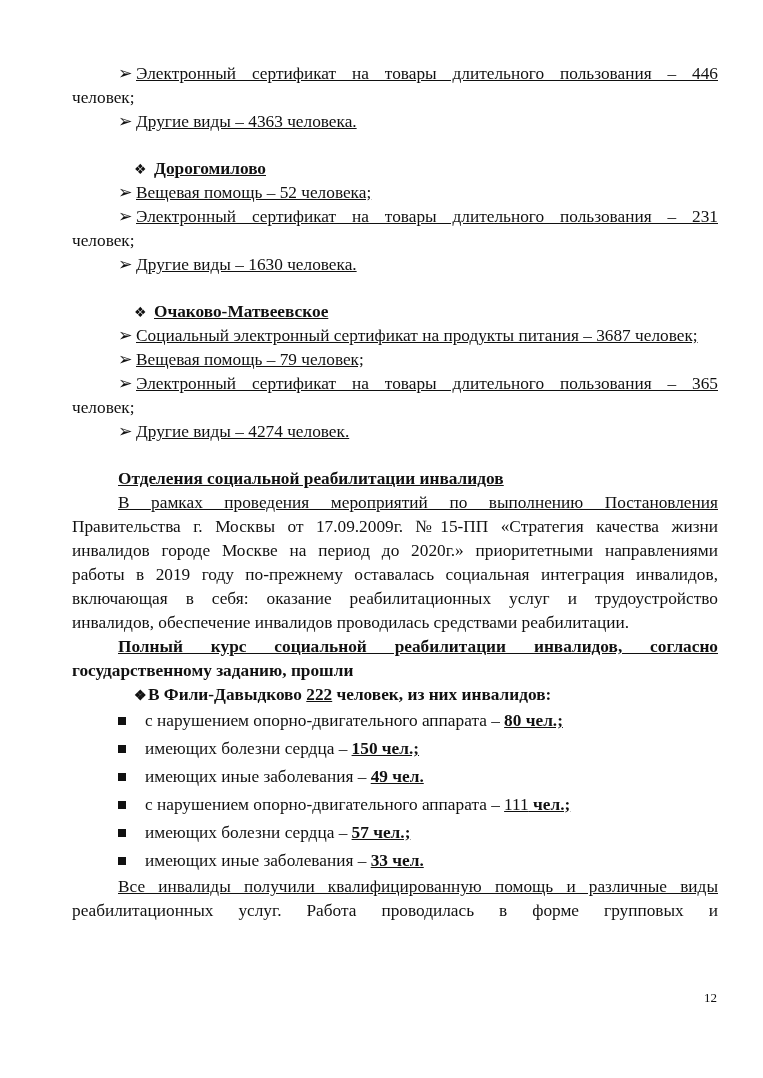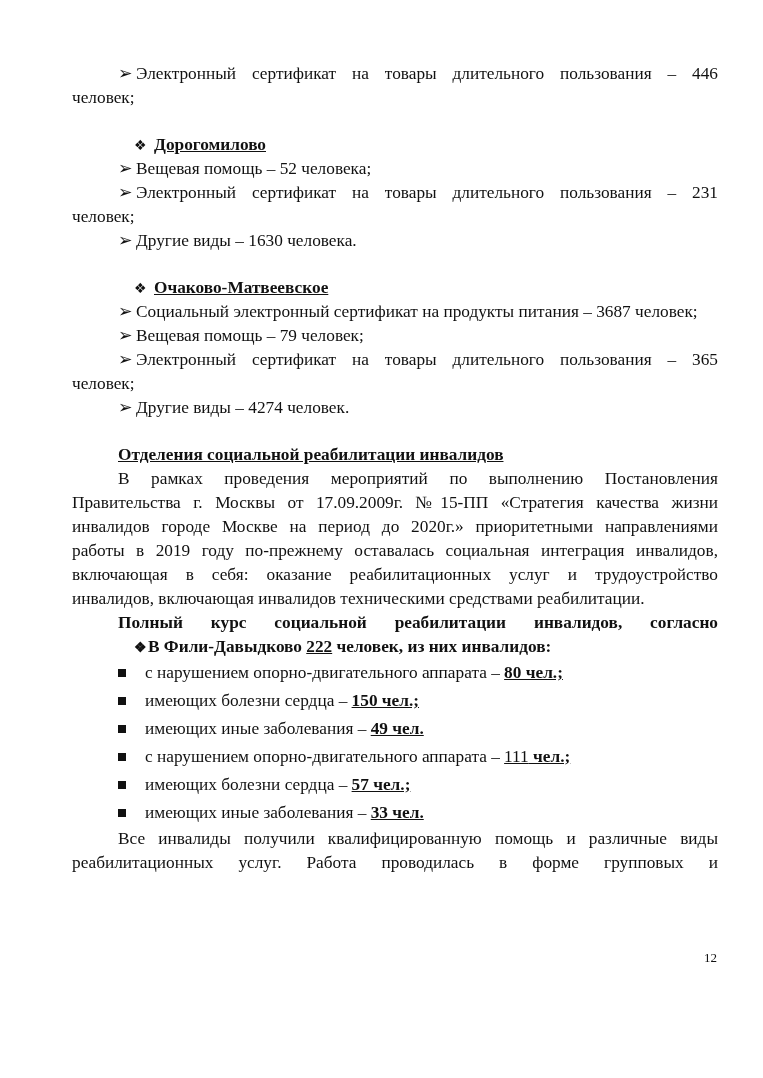--- a/index.html
+++ b/index.html
@@ -1,38 +1,39 @@
 <!DOCTYPE html>
 <html><head>
 <meta charset="utf-8">
 <style>
   html, body { margin:0; padding:0; background:#ffffff; }
   body { width:763px; height:1078px; position:relative; overflow:hidden;
          font-family:"Liberation Serif", serif; font-size:17.3px; color:#111; }
   .page { position:absolute; left:72px; top:62px; width:646px; }
   .line { height:24px; line-height:24px; white-space:nowrap; }
   .just { text-align:justify; text-align-last:justify; white-space:normal; }
-  .ind1 { padding-left:46px; }
+  .ind1 { padding-left:46px;text-decoration:underline; }
   .ind2 { padding-left:62px; }
   .gap { height:23px; }
   .arrow { display:inline-block; width:18px; }
   .diam { display:inline-block; width:20px; font-size:14px; }
   b, .b { font-weight:bold; }
   u, .u { text-decoration:underline;text-align:right; }
   .bul { position:relative; padding-left:73px; height:28px; line-height:28px; }
   .bul .sq { position:absolute; left:46px; top:10px; width:8px; height:8px; background:#111; }
-  .pnum { position:absolute; right:46px; top:950px; font-size:13px; }
+  .pnum { position:absolute; right:46px; top:990px; font-size:13px; }
 </style>
 </head>
 <body>
 
 <div class="page">
 
   <div class="line just ind1"><span class="arrow">➢</span><span>Электронный сертификат на товары длительного пользования – 446</span></div>
   <div class="line">человек;</div>
+  <div class="line ind1"><span class="arrow">➢</span><span>Другие виды – 4363 человека.</span></div>
 
   <div class="gap"></div>
 
   <div class="line ind2"><span class="diam">❖</span><b><u>Дорогомилово</u></b></div>
   <div class="line ind1"><span class="arrow">➢</span><span>Вещевая помощь – 52 человека;</span></div>
   <div class="line just ind1"><span class="arrow">➢</span><span>Электронный сертификат на товары длительного пользования – 231</span></div>
   <div class="line">человек;</div>
   <div class="line ind1"><span class="arrow">➢</span><span>Другие виды – 1630 человека.</span></div>
 
   <div class="gap"></div>
@@ -45,23 +46,24 @@
   <div class="line ind1"><span class="arrow">➢</span><span>Другие виды – 4274 человек.</span></div>
 
   <div class="gap"></div>
 
   <div class="line ind1"><b><u>Отделения социальной реабилитации инвалидов</u></b></div>
   <div class="line just ind1">В рамках проведения мероприятий по выполнению Постановления</div>
   <div class="line just">Правительства г. Москвы от 17.09.2009г. №15-ПП «Стратегия качества жизни</div>
   <div class="line just">инвалидов городе Москве на период до 2020г.» приоритетными направлениями</div>
   <div class="line just">работы в 2019 году по-прежнему оставалась социальная интеграция инвалидов,</div>
   <div class="line just">включающая в себя: оказание реабилитационных услуг и трудоустройство</div>
-  <div class="line">инвалидов, включающая инвалидов техническими средствами реабилитации.</div>
+  <div class="line">инвалидов, обеспечение инвалидов проводилась средствами реабилитации.</div>
 
   <div class="line just ind1 b">Полный курс социальной реабилитации инвалидов, согласно</div>
+  <div class="line b">государственному заданию, прошли</div>
 
   <div class="line ind2 b" style="padding-left:62px;"><span class="diam" style="width:14px;">❖</span><span>В Фили-Давыдково </span><u>222</u><span> человек, из них инвалидов:</span></div>
   <div class="bul"><span class="sq"></span><span>с нарушением опорно-двигательного аппарата – </span><b><u>80 чел.;</u></b></div>
   <div class="bul"><span class="sq"></span><span>имеющих болезни сердца – </span><b><u>150 чел.;</u></b></div>
   <div class="bul"><span class="sq"></span><span>имеющих иные заболевания – </span><b><u>49 чел.</u></b></div>
 
   <div class="bul"><span class="sq"></span><span>с нарушением опорно-двигательного аппарата – </span><u><span>111</span><b> чел.;</b></u></div>
   <div class="bul"><span class="sq"></span><span>имеющих болезни сердца – </span><b><u>57 чел.;</u></b></div>
   <div class="bul"><span class="sq"></span><span>имеющих иные заболевания – </span><b><u>33 чел.</u></b></div>
 

